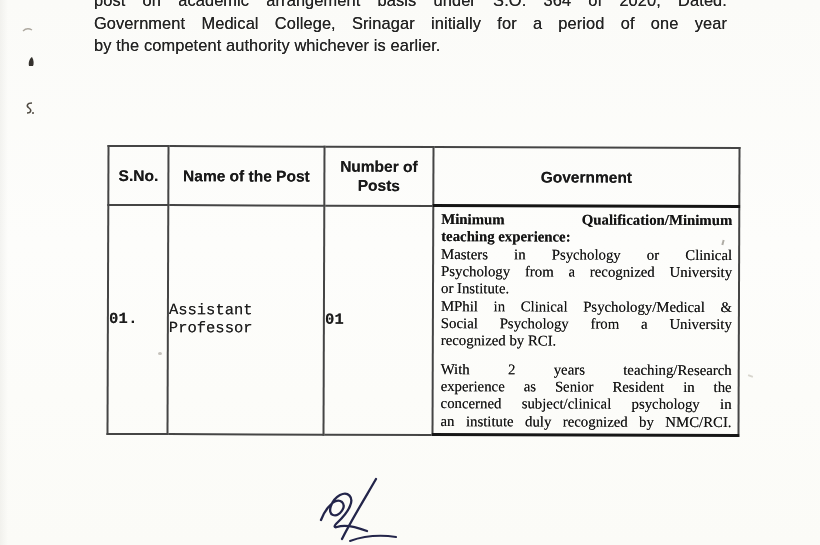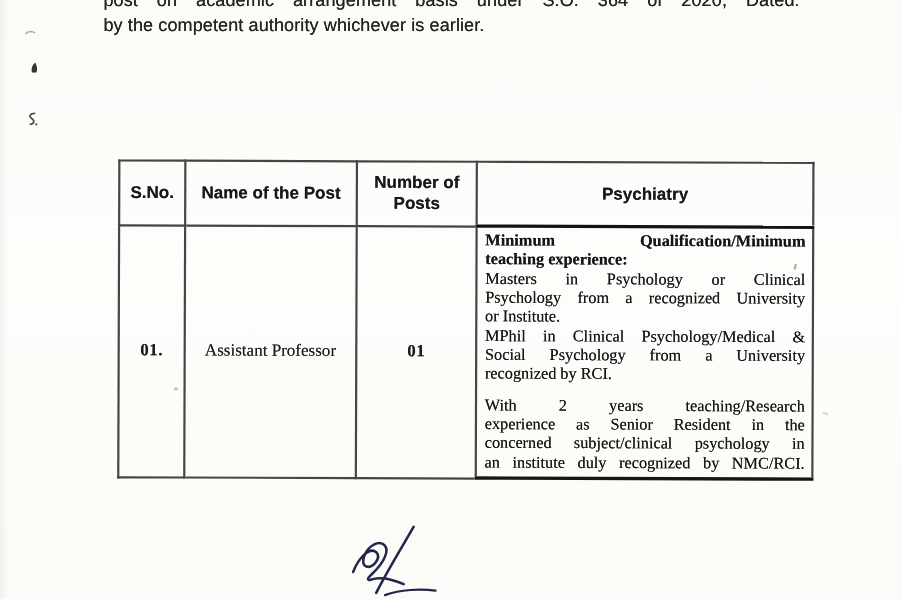--- a/index.html
+++ b/index.html
@@ -32,22 +32,22 @@
     color:#1c1c1c;
   }
   .posts th,.posts td{border:2px solid #454545;padding:0;}
   .posts{border:2px solid #303030;}
   .posts th{
     height:56px;vertical-align:middle;text-align:center;
     font-family:"Liberation Sans",sans-serif;font-weight:700;font-size:15.5px;
     line-height:19px;color:#191919;text-shadow:0 0 .3px rgba(20,20,20,.8);
   }
   .cellmid{
-    text-align:center;vertical-align:middle;
-    font-family:Liberation Serif, serif;font-size:15.5px;
+    text-align:left;vertical-align:middle;
+    font-family:Liberation Mono, monospace;font-size:15.5px;
     text-shadow:0 0 .3px rgba(25,25,25,.7);
   }
   .num{font-weight:700;letter-spacing:.4px;}
   .elig{
     vertical-align:top;
     border-top:3px solid #141414 !important;
     border-bottom:3px solid #161616 !important;
     padding:4px 6px 2px 7px !important;
     font-family:"Liberation Serif",serif;font-size:14.8px;line-height:17.35px;
     color:#151515;text-shadow:0 0 .3px rgba(15,15,15,.75);
@@ -70,36 +70,37 @@
     background:#7c766c;opacity:.6;transform:rotate(15deg);}
 </style>
 </head>
 <body>
 
 <div class="page">
   <div class="edge-shade"></div>
 
   <div class="intro">
     <div class="jl">post on academic arrangement basis under S.O. 364 of 2020, Dated:</div>
+    <div class="jl">Government Medical College, Srinagar initially for a period of one year</div>
     <div class="ll">by the competent authority whichever is earlier.</div>
   </div>
 
   <table class="posts">
     <colgroup>
       <col style="width:60px">
         <col style="width:156px">
         <col style="width:109px">
         <col style="width:306px">
     </colgroup>
     <thead>
       <tr>
         <th>S.No.</th>
         <th>Name of the Post</th>
         <th>Number of Posts</th>
-        <th>Psychiatry</th>
+        <th>Government</th>
       </tr>
     </thead>
     <tbody>
       <tr style="height:229px;">
         <td class="cellmid num">01.</td>
         <td class="cellmid">Assistant Professor</td>
         <td class="cellmid num">01</td>
         <td class="elig">
           <div class="el b j">Minimum Qualification/Minimum</div>
           <div class="el b">teaching experience:</div>

